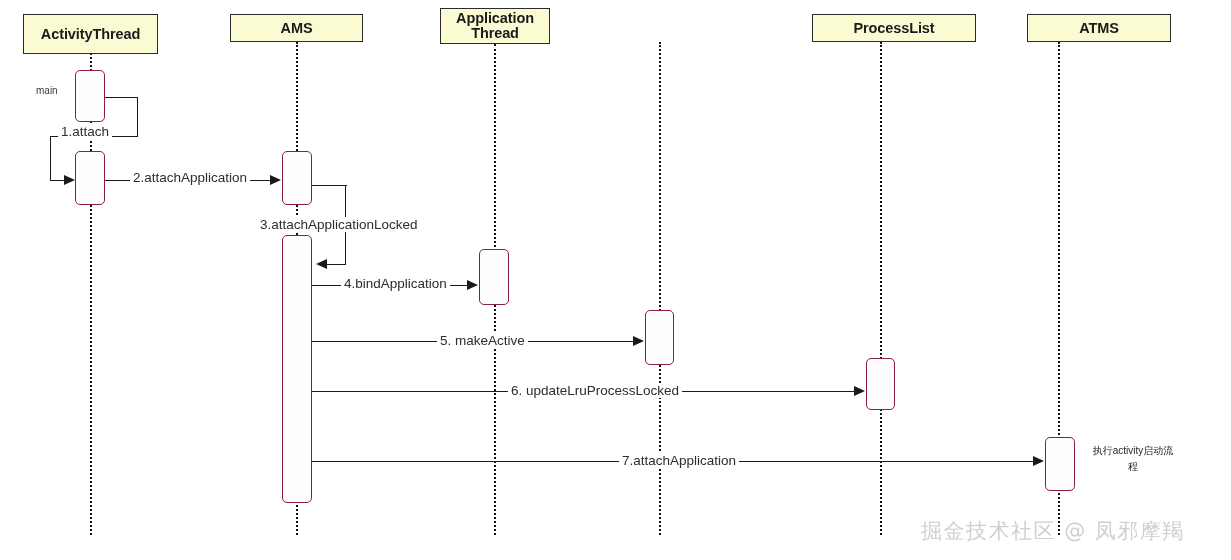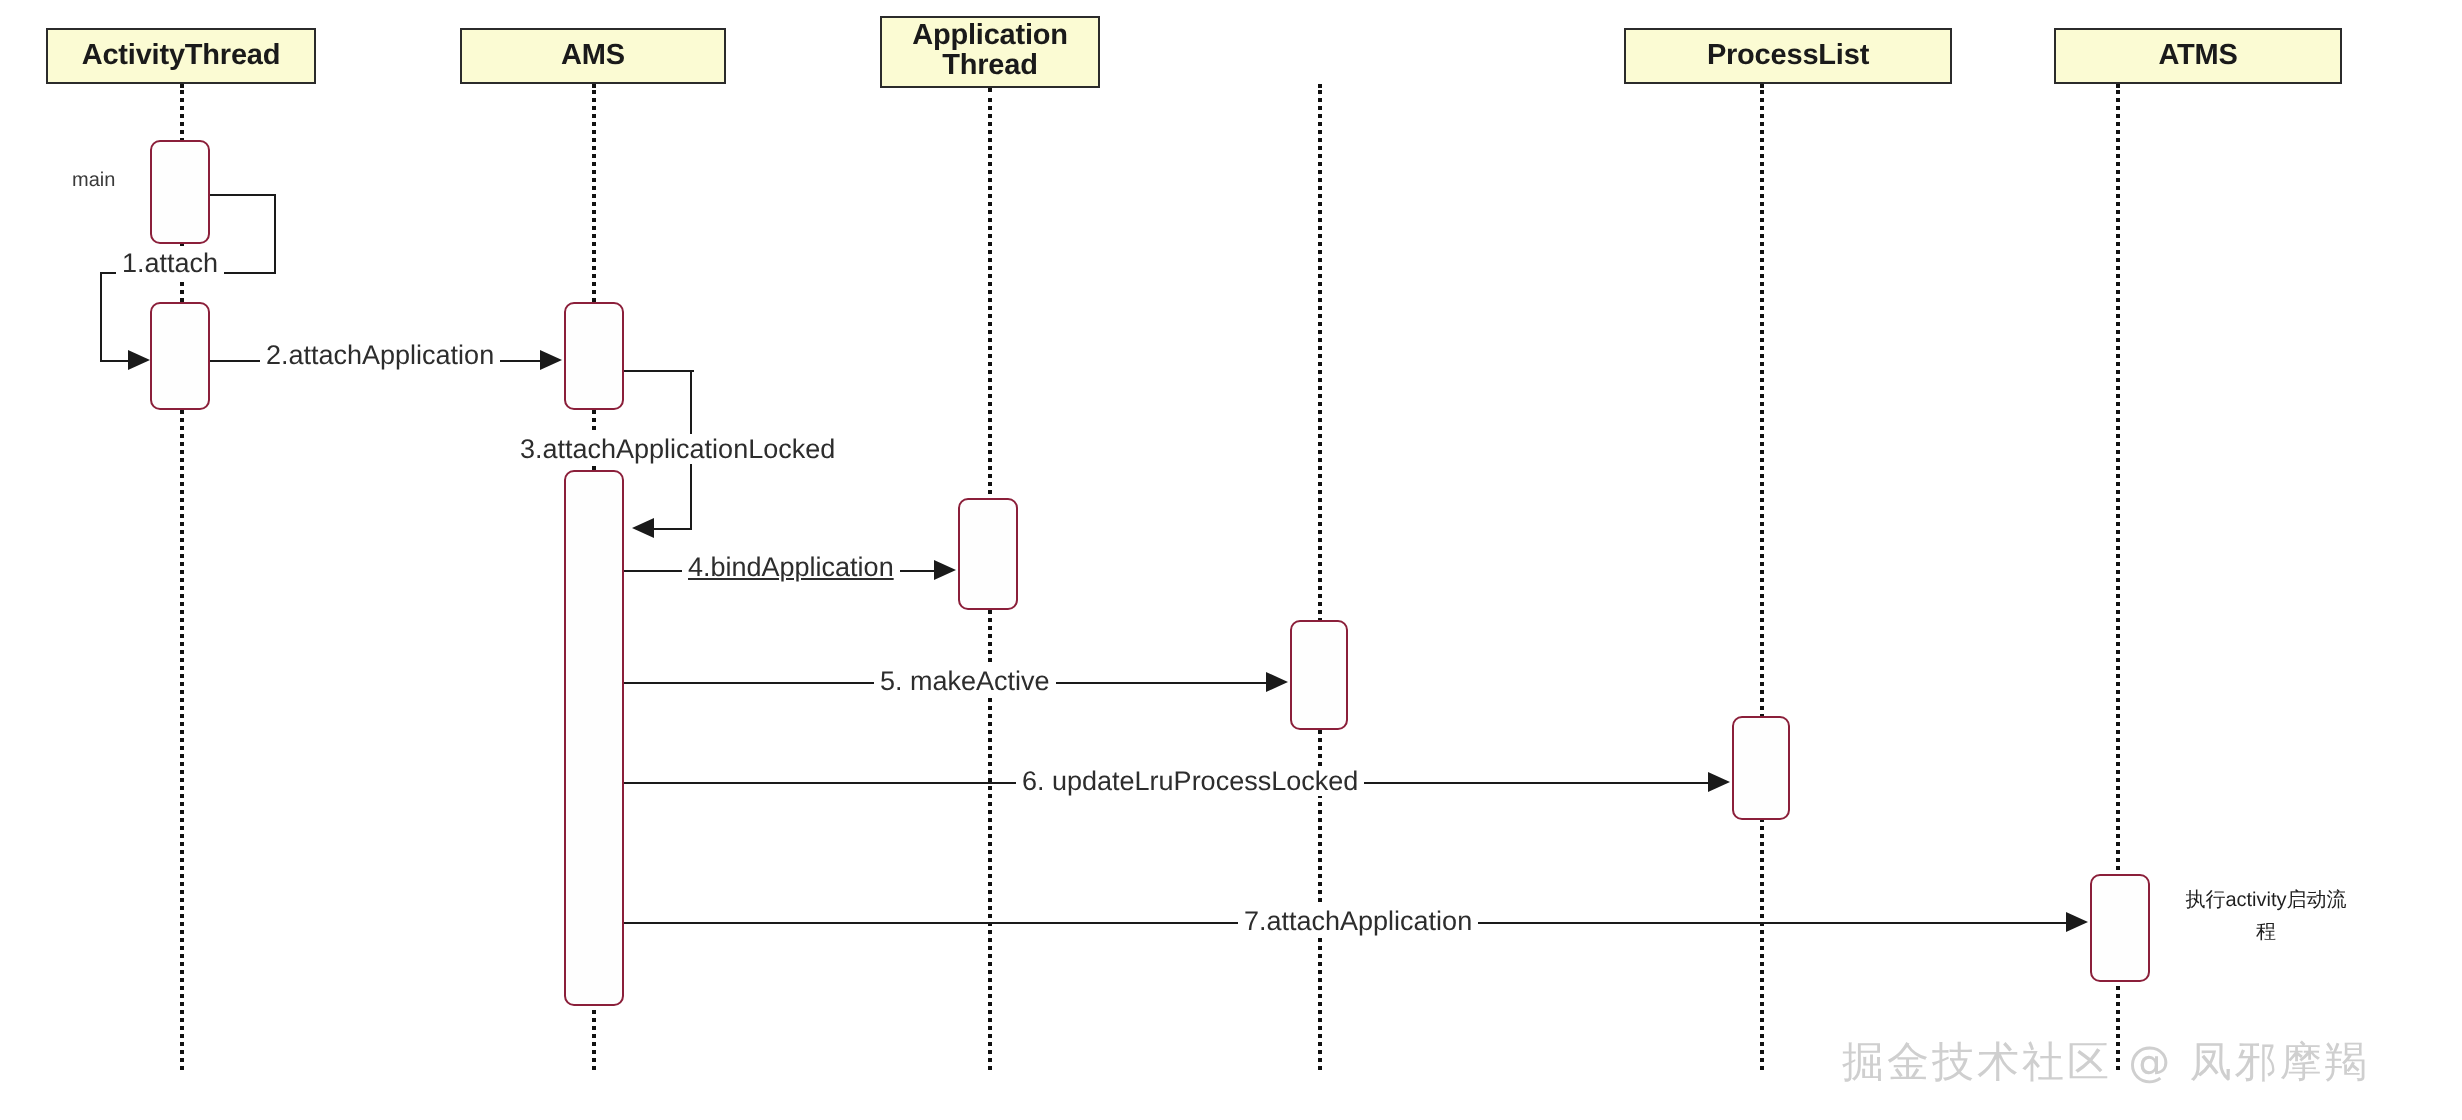--- a/index.html
+++ b/index.html
@@ -107,21 +107,21 @@
 
 <div id="canvas">
 
   <div class="lifeline" style="left:90px;  top:42px; height:493px;"></div>
   <div class="lifeline" style="left:296px; top:42px; height:493px;"></div>
   <div class="lifeline" style="left:494px; top:44px; height:491px;"></div>
   <div class="lifeline" style="left:659px; top:42px; height:493px;"></div>
   <div class="lifeline" style="left:880px; top:42px; height:493px;"></div>
   <div class="lifeline" style="left:1058px;top:42px; height:493px;"></div>
 
-  <div class="lifeline-head" style="left:23px; top:14px; width:135px; height:28px;">
+  <div class="lifeline-head" style="left:23px; top:14px; width:135px; height:40px;">
     <span>ActivityThread</span>
   </div>
 
   <div class="lifeline-head" style="left:230px; top:14px; width:133px; height:28px;">
     <span>AMS</span>
   </div>
 
   <div class="lifeline-head two-line" style="left:440px; top:8px; width:110px; height:36px; flex-direction:column;">
     <span>Application</span>
     <span>Thread</span>
@@ -158,21 +158,21 @@
   <div class="msg-label" style="left:130px; top:170px;">2.attachApplication</div>
 
   <div class="hline" style="left:312px; top:185px; width:35px;"></div>
   <div class="vline" style="left:345px; top:185px; height:80px;"></div>
   <div class="hline" style="left:327px; top:264px; width:19px;"></div>
   <div class="arrowhead left" style="left:316px; top:259px;"></div>
   <div class="msg-label" style="left:257px; top:217px;">3.attachApplicationLocked</div>
 
   <div class="hline" style="left:312px; top:285px; width:156px;"></div>
   <div class="arrowhead right" style="left:467px; top:280px;"></div>
-  <div class="msg-label" style="left:341px; top:276px;text-decoration:underline;">4.bindApplication</div>
+  <div class="msg-label" style="left:341px; top:276px;">4.bindApplication</div>
 
   <div class="hline" style="left:312px; top:341px; width:322px;"></div>
   <div class="arrowhead right" style="left:633px; top:336px;"></div>
   <div class="msg-label" style="left:437px; top:333px;">5. makeActive</div>
 
   <div class="hline" style="left:312px; top:391px; width:543px;"></div>
   <div class="arrowhead right" style="left:854px; top:386px;"></div>
   <div class="msg-label" style="left:508px; top:383px;">6. updateLruProcessLocked</div>
 
   <div class="hline" style="left:312px; top:461px; width:722px;"></div>

